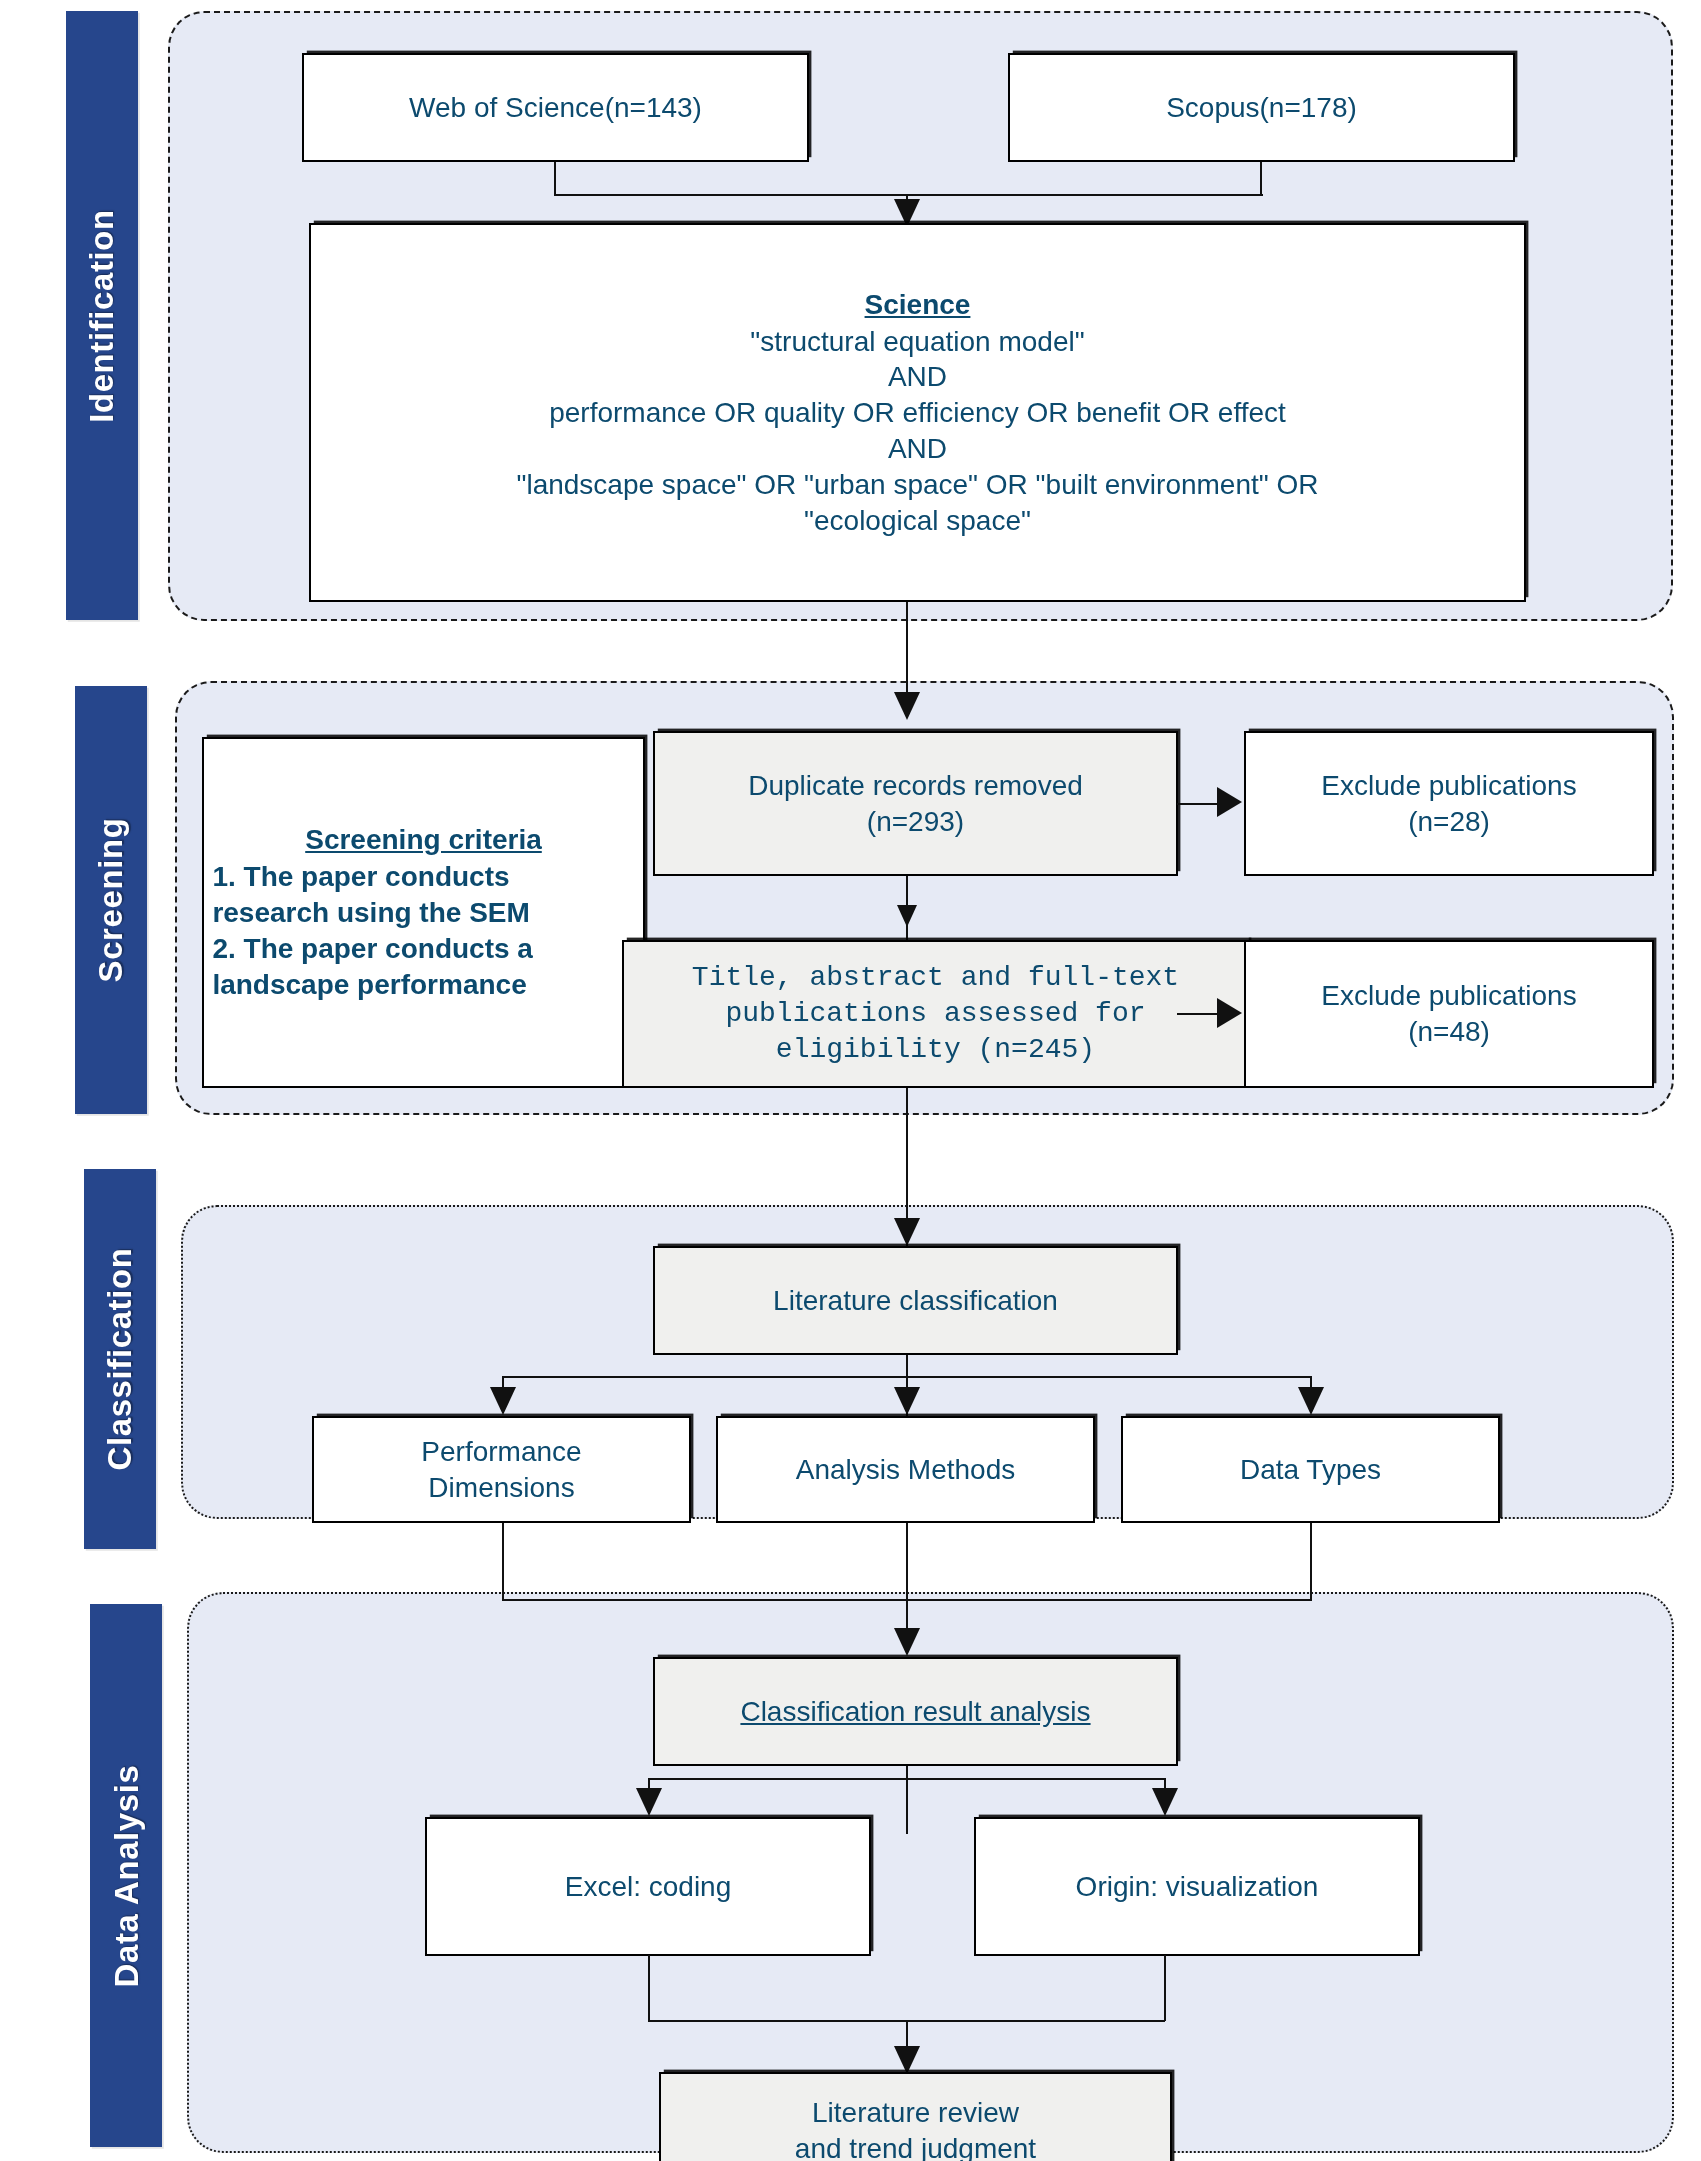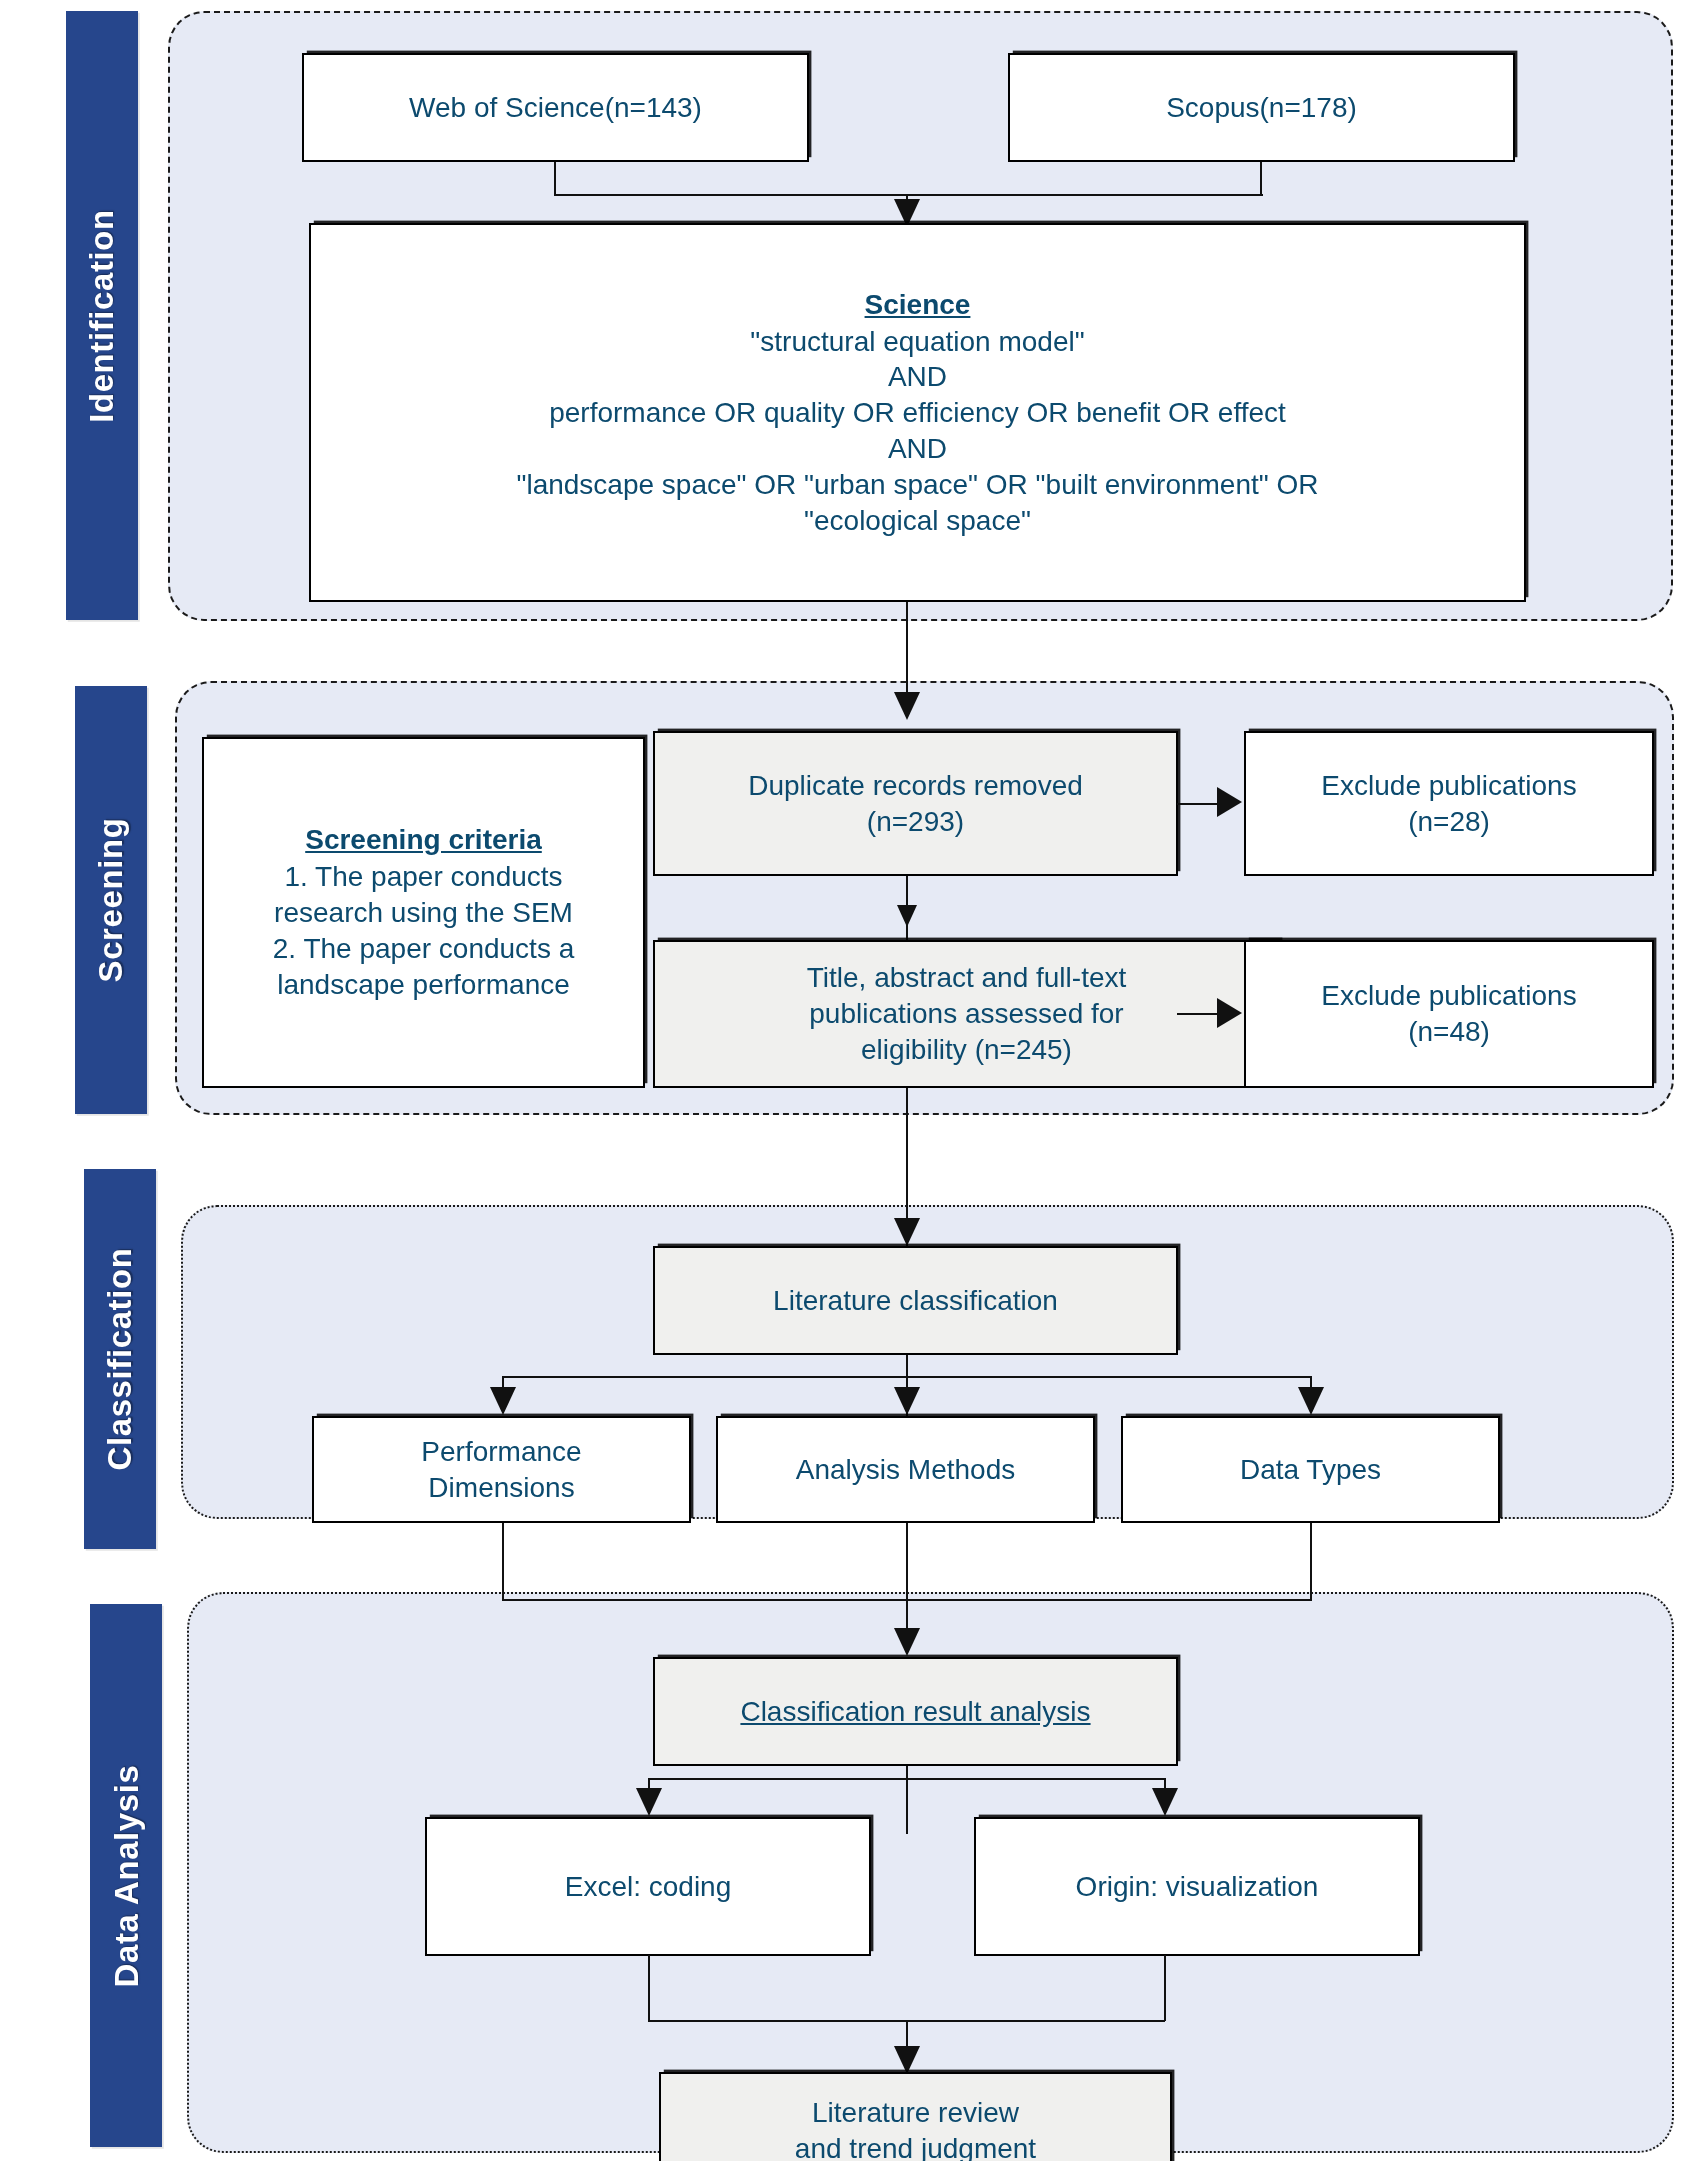--- a/index.html
+++ b/index.html
@@ -54,21 +54,21 @@
   .node.left{text-align:left;justify-content:flex-start;}
   .node.left .txt{text-align:left;}
   .box-title{
     font-weight:bold;
     text-decoration:underline;
     display:block;
     text-align:center;
     margin-bottom:1.2px;
   }
   .kw-line{display:block;}
-  .crit-line{display:block;text-align:center;}
+  .crit-line{display:block;text-align:left;font-weight:bold;}
   
   .ln{position:absolute;background:#111111;}
   .ln.v{width:1.8px;}
   .ln.h{height:1.8px;}
   .arrow-d{
     position:absolute;
     width:0;height:0;
     border-left:13.3px solid transparent;
     border-right:13.3px solid transparent;
     border-top:28px solid #111111;
@@ -167,21 +167,21 @@
       <span class="kw-line">(n=28)</span>
     </span>
   </div>
 
   <div class="ln h" style="left:1177px;top:803px;width:47px;"></div>
   <div class="arrow-r" style="left:1217px;top:787px;"></div>
 
   <div class="ln v" style="left:906px;top:876px;height:66px;"></div>
   <div class="arrow-d small" style="left:897px;top:905px;"></div>
 
-  <div class="node shaded" style="left:653px;top:940px;width:627px;height:148px;">
+  <div class="node shaded" style="left:622px;top:940px;width:627px;height:148px;font-family:Liberation Mono, monospace;">
     <span class="txt">
       <span class="kw-line">Title, abstract and full-text</span>
       <span class="kw-line">publications assessed for</span>
       <span class="kw-line">eligibility (n=245)</span>
     </span>
   </div>
 
   <div class="node" style="left:1244px;top:940px;width:410px;height:148px;">
     <span class="txt">
       <span class="kw-line">Exclude publications</span>

